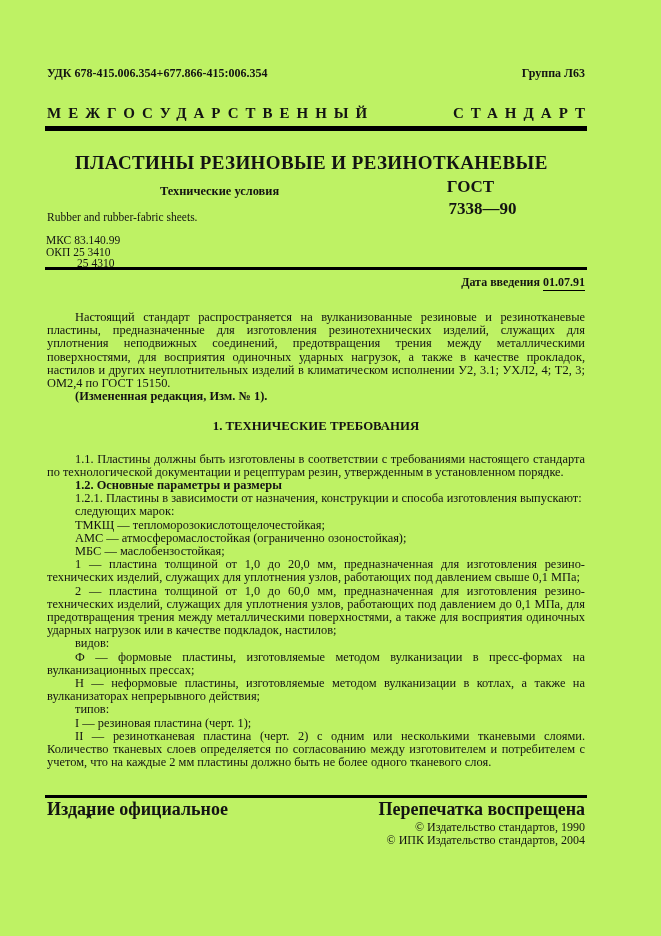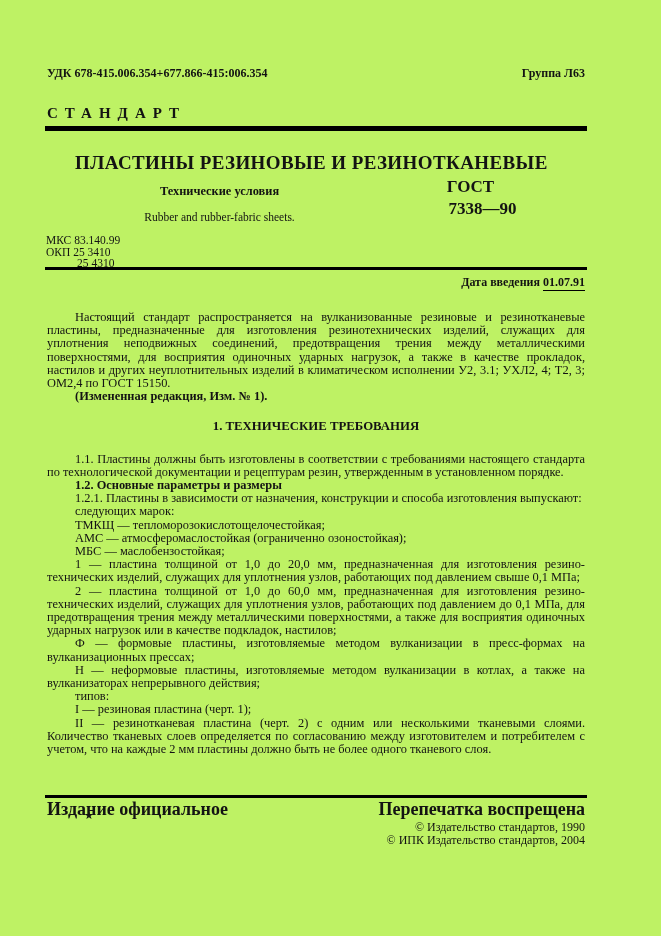--- a/index.html
+++ b/index.html
@@ -28,21 +28,21 @@
   .masthead .w2 { margin-right: -7px; }
   .rule { background: #000000; }
   .rule-top { left: 45px; right: 74px; top: 126px; height: 5px; }
   .rule-mid { left: 45px; right: 74px; top: 267px; height: 3px; }
   .rule-bottom { left: 45px; right: 74px; top: 795px; height: 3px; }
 
   .title-ru { left: 75px; top: 152px; font-weight: bold; font-size: 19px; letter-spacing: 0.4px; white-space: nowrap; }
   .subtitle-ru { left: 47px; top: 184px; width: 345px; text-align: center; font-weight: bold; font-size: 12.4px; }
   .gost-label  { left: 408px; top: 177px; width: 125px; text-align: center; font-weight: bold; font-size: 17px; }
   .gost-number { left: 420px; top: 199px; width: 125px; text-align: center; font-weight: bold; font-size: 17px; }
-  .title-en1 { left: 47px; top: 211px; width: 345px; text-align: center; font-size: 11.5px; }
+  .title-en1 { left: 47px; top: 211px; width: 345px; text-align: left; font-size: 11.5px; }
   .title-en2 { left: 47px; top: 224px; width: 345px; text-align: center; font-size: 11.5px; }
   .mks  { left: 46px; top: 234px; font-size: 11.5px; white-space: nowrap; }
   .okp1 { left: 46px; top: 246px; font-size: 11.5px; white-space: nowrap; }
   .okp2 { left: 77px; top: 257px; font-size: 11.5px; white-space: nowrap; }
 
   .date-line { right: 76px; top: 275px; font-weight: bold; font-size: 12px; white-space: nowrap; }
   .date-line .val { border-bottom: 1.5px solid #000; padding-bottom: 1px; }
 
   
   .doc-body {
@@ -72,20 +72,21 @@
 <body>
 
 <div class="page">
 
   <div class="abs udk-row">
     <span>УДК 678-415.006.354+677.866-415:006.354</span>
     <span>Группа Л63</span>
   </div>
 
   <div class="abs masthead">
+    <span class="w1">МЕЖГОСУДАРСТВЕННЫЙ</span>
     <span class="w2">СТАНДАРТ</span>
   </div>
   <div class="abs rule rule-top"></div>
 
   <div class="abs title-ru">ПЛАСТИНЫ РЕЗИНОВЫЕ И РЕЗИНОТКАНЕВЫЕ</div>
   <div class="abs subtitle-ru">Технические условия</div>
   <div class="abs gost-label">ГОСТ</div>
   <div class="abs gost-number">7338—90</div>
   <div class="abs title-en1">Rubber and rubber-fabric sheets.</div>
   <div class="abs mks">МКС 83.140.99</div>
@@ -105,20 +106,21 @@
     <h2>1. ТЕХНИЧЕСКИЕ ТРЕБОВАНИЯ</h2>
     <p>1.1. Пластины должны быть изготовлены в соответствии с требованиями настоящего стандарта по технологической документации и рецептурам резин, утвержденным в установленном порядке.</p>
     <p class="bold">1.2. Основные параметры и размеры</p>
     <p>1.2.1. Пластины в зависимости от назначения, конструкции и способа изготовления выпускают:</p>
     <p>следующих марок:</p>
     <p>ТМКЩ — тепломорозокислотощелочестойкая;</p>
     <p>АМС — атмосферомаслостойкая (ограниченно озоностойкая);</p>
     <p>МБС — маслобензостойкая;</p>
     <p>1 — пластина толщиной от 1,0 до 20,0 мм, предназначенная для изготовления резино-технических изделий, служащих для уплотнения узлов, работающих под давлением свыше 0,1 МПа;</p>
     <p>2 — пластина толщиной от 1,0 до 60,0 мм, предназначенная для изготовления резино-технических изделий, служащих для уплотнения узлов, работающих под давлением до 0,1 МПа, для предотвращения трения между металлическими поверхностями, а также для восприятия одиночных ударных нагрузок или в качестве подкладок, настилов;</p>
+    <p>видов:</p>
     <p>Ф — формовые пластины, изготовляемые методом вулканизации в пресс-формах на вулканизационных прессах;</p>
     <p>Н — неформовые пластины, изготовляемые методом вулканизации в котлах, а также на вулканизаторах непрерывного действия;</p>
     <p>типов:</p>
     <p>I — резиновая пластина (черт. 1);</p>
     <p>II — резинотканевая пластина (черт. 2) с одним или несколькими тканевыми слоями. Количество тканевых слоев определяется по согласованию между изготовителем и потребителем с учетом, что на каждые 2 мм пластины должно быть не более одного тканевого слоя.</p>
   </div>
 
   <div class="abs rule rule-bottom"></div>
   <div class="abs footer-row">
     <span>Издание официальное</span>

